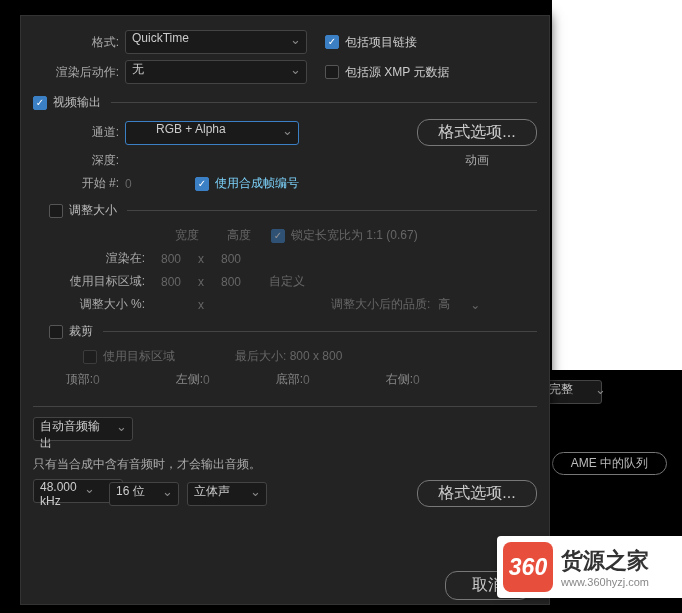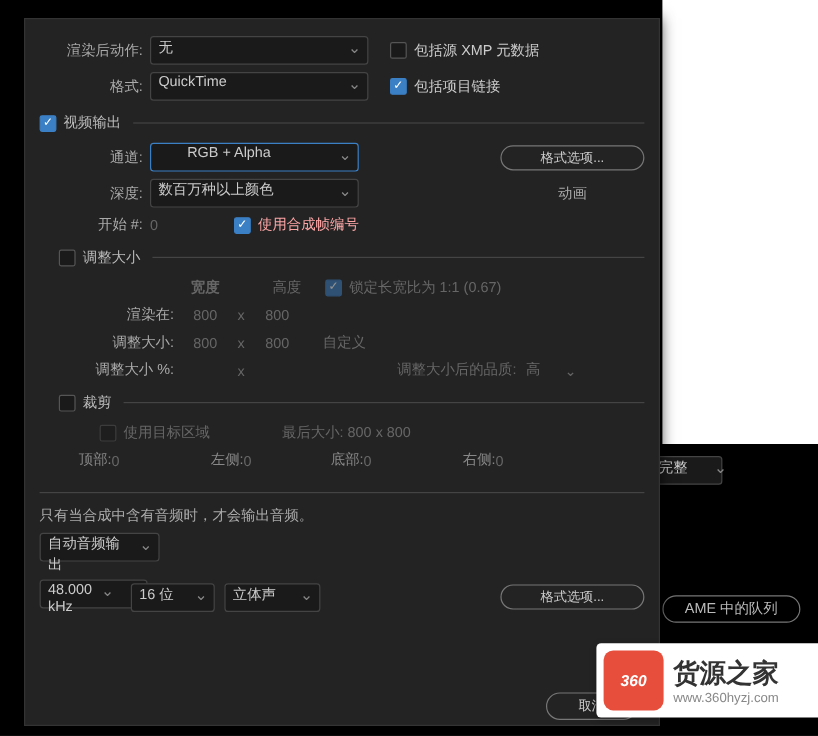--- a/index.html
+++ b/index.html
@@ -9,110 +9,109 @@
 .row { display: flex; align-items: center; margin-bottom: 6px; padding: 0 12px; }
 .lbl { text-align: right; width: 92px; color: #aaa; padding-right: 6px; }
 .lbl-short { text-align: right; width: 60px; color: #888; }
 select, .select-like { background: #1a1a1a; color: #ccc; border: 1px solid #444; border-radius: 3px; height: 24px; padding: 0 22px 0 6px; font-size: 12px; appearance: none; position: relative; }
 .select-wrap { position: relative; display: inline-block; }
 .select-wrap::after { content: "⌄"; position: absolute; right: 6px; top: 2px; color: #888; font-size: 13px; pointer-events: none; }
 .select-blue { border: 1px solid #3b7fc4; padding-left: 30px; }
 .cb { width: 14px; height: 14px; background: #1a1a1a; border: 1px solid #555; border-radius: 2px; display: inline-flex; align-items: center; justify-content: center; margin-right: 6px; cursor: pointer; }
 .cb.checked { background: #3b7fc4; border-color: #3b7fc4; }
 .cb.checked::after { content: "✓"; color: #fff; font-size: 10px; line-height: 1; }
-.btn-pill { background: transparent; border: 1px solid #777; color: #ccc; border-radius: 12px; padding: 2px 18px; cursor: pointer; font-size: 11px; }
+.btn-pill { background: transparent; border: 1px solid #777; color: #ccc; border-radius: 12px; padding: 2px 18px; cursor: pointer; font-size: 16px; }
 .section-line { display: flex; align-items: center; margin: 10px 12px 8px 12px; }
 .section-line .cb { margin-right: 6px; }
 .section-line .title { color: #bbb; }
 .section-line .rule { flex: 1; height: 1px; background: #444; margin-left: 10px; }
 .dim { color: #666; }
 .footer { position: absolute; bottom: 4px; right: 18px; display: flex; gap: 14px; }
 .watermark { position: absolute; right: -5px; bottom: 15px; width: 190px; height: 62px; background: #fff; border-radius: 4px; display: flex; align-items: center; padding-left: 6px; box-shadow: 0 2px 6px rgba(0,0,0,0.2); }
-.wm-badge { width: 50px; height: 50px; background: #e84e3c; border-radius: 8px; color: #fff; display: flex; align-items: center; justify-content: center; font-size: 13px; font-weight: bold; font-style: italic; }
+.wm-badge { width: 50px; height: 50px; background: #e84e3c; border-radius: 8px; color: #fff; display: flex; align-items: center; justify-content: center; font-size: 23px; font-weight: bold; font-style: italic; }
 .wm-text { margin-left: 8px; }
 .wm-title { color: #333; font-size: 22px; font-weight: bold; }
 .wm-url { color: #888; font-size: 11px; }
 .bg-ctrl { position: absolute; font-size: 12px; color: #bbb; }
 </style>
 </head>
 <body>
 
 <div class="bg-right"></div>
 
 <div class="bg-ctrl" style="right:20px; top:380px; width:120px;">
   <span class="select-wrap" style="width:70px;"><span class="select-like" style="display:inline-block; width:60px;">完整</span></span>
 </div>
-<button class="btn-pill bg-ctrl" style="right:15px; top:496px;">AME 中的队列</button>
+<button class="btn-pill bg-ctrl" style="right:15px; top:452px;">AME 中的队列</button>
 
 <div class="panel">
 
   <div style="height:14px;"></div>
+  <div class="row">
+    <span class="lbl">格式:</span>
+    <span class="select-wrap" style="width:182px;"><span class="select-like" style="display:inline-block;width:182px;">QuickTime</span></span>
+    <span style="width:18px;"></span>
+    <span class="cb checked"></span>
+    <span>包括项目链接</span>
+  </div>
   <div class="row">
     <span class="lbl">渲染后动作:</span>
     <span class="select-wrap" style="width:182px;"><span class="select-like" style="display:inline-block;width:182px;">无</span></span>
     <span style="width:18px;"></span>
     <span class="cb"></span>
     <span>包括源 XMP 元数据</span>
-  </div>
-  <div class="row">
-    <span class="lbl">格式:</span>
-    <span class="select-wrap" style="width:182px;"><span class="select-like" style="display:inline-block;width:182px;">QuickTime</span></span>
-    <span style="width:18px;"></span>
-    <span class="cb checked"></span>
-    <span>包括项目链接</span>
   </div>
 
   <div class="section-line">
     <span class="cb checked"></span>
     <span class="title">视频输出</span>
     <span class="rule"></span>
   </div>
 
   <div class="row">
     <span class="lbl">通道:</span>
     <span class="select-wrap" style="width:174px;"><span class="select-like select-blue" style="display:inline-block; width:174px;">RGB + Alpha</span></span>
     <span style="flex:1;"></span>
     <button class="btn-pill" style="width:120px;">格式选项...</button>
   </div>
   <div class="row">
     <span class="lbl">深度:</span>
-    <span class="select-wrap" style="width:174px;"><span class="select-like" style="display:inline-block; width:174px;">数百万种以上颜色</span></span>
     <span style="flex:1;"></span>
     <span style="width:120px; text-align:center; color:#aaa;">动画</span>
   </div>
   <div class="row">
     <span class="lbl">开始 #:</span>
     <span class="dim" style="width:30px;">0</span>
     <span style="width:40px;"></span>
     <span class="cb checked"></span>
-    <span style="color:#fca5a5;font-family:Liberation Mono, monospace;">使用合成帧编号</span>
+    <span style="color:#7dd3fc;font-family:Liberation Mono, monospace;">使用合成帧编号</span>
   </div>
 
   <div class="section-line" style="margin-left:28px;">
     <span class="cb"></span>
     <span class="title">调整大小</span>
     <span class="rule"></span>
   </div>
   <div class="row dim">
     <span style="width:126px;"></span>
-    <span style="width:40px; text-align:left;font-weight:bold;">宽度</span>
+    <span style="width:40px; text-align:right;">宽度</span>
     <span style="width:20px;"></span>
     <span style="width:40px; text-align:center;">高度</span>
     <span style="width:12px;"></span>
     <span class="cb checked" style="opacity:.5;"></span>
     <span>锁定长宽比为 1:1 (0.67)</span>
   </div>
   <div class="row dim">
     <span class="lbl" style="width:118px;">渲染在:</span>
     <span style="width:40px; text-align:center;">800</span>
     <span style="width:20px; text-align:center;">x</span>
     <span style="width:40px; text-align:center;">800</span>
   </div>
   <div class="row dim">
-    <span class="lbl" style="width:118px;">调整大小:</span>
+    <span class="lbl" style="width:118px;">使用目标区域:</span>
     <span style="width:40px; text-align:center;">800</span>
     <span style="width:20px; text-align:center;">x</span>
     <span style="width:40px; text-align:center;">800</span>
     <span style="width:18px;"></span>
     <span>自定义</span>
   </div>
   <div class="row dim">
     <span class="lbl" style="width:118px;">调整大小 %:</span>
     <span style="width:40px;"></span>
     <span style="width:20px; text-align:center;">x</span>
@@ -142,24 +141,24 @@
     <span style="width:30px;">0</span>
     <span class="lbl-short" style="width:70px;">底部:</span>
     <span style="width:30px;">0</span>
     <span class="lbl-short" style="width:80px;">右侧:</span>
     <span style="width:30px;">0</span>
   </div>
 
   <div style="height:1px; background:#444; margin:18px 12px 10px;"></div>
 
   <div class="row">
-    <span style="color:#aaa;">只有当合成中含有音频时，才会输出音频。</span>
+    <span class="select-wrap" style="width:100px;"><span class="select-like" style="display:inline-block;width:100px;">自动音频输出</span></span>
   </div>
   <div class="row">
-    <span class="select-wrap" style="width:100px;"><span class="select-like" style="display:inline-block;width:100px;">自动音频输出</span></span>
+    <span style="color:#aaa;">只有当合成中含有音频时，才会输出音频。</span>
   </div>
   <div class="row">
     <span class="select-wrap" style="width:68px;"><span class="select-like" style="display:inline-block;width:90px;">48.000 kHz</span></span>
     <span style="width:8px;"></span>
     <span class="select-wrap" style="width:70px;"><span class="select-like" style="display:inline-block;width:70px;">16 位</span></span>
     <span style="width:8px;"></span>
     <span class="select-wrap" style="width:80px;"><span class="select-like" style="display:inline-block;width:80px;">立体声</span></span>
     <span style="flex:1;"></span>
     <button class="btn-pill" style="width:120px;">格式选项...</button>
   </div>

